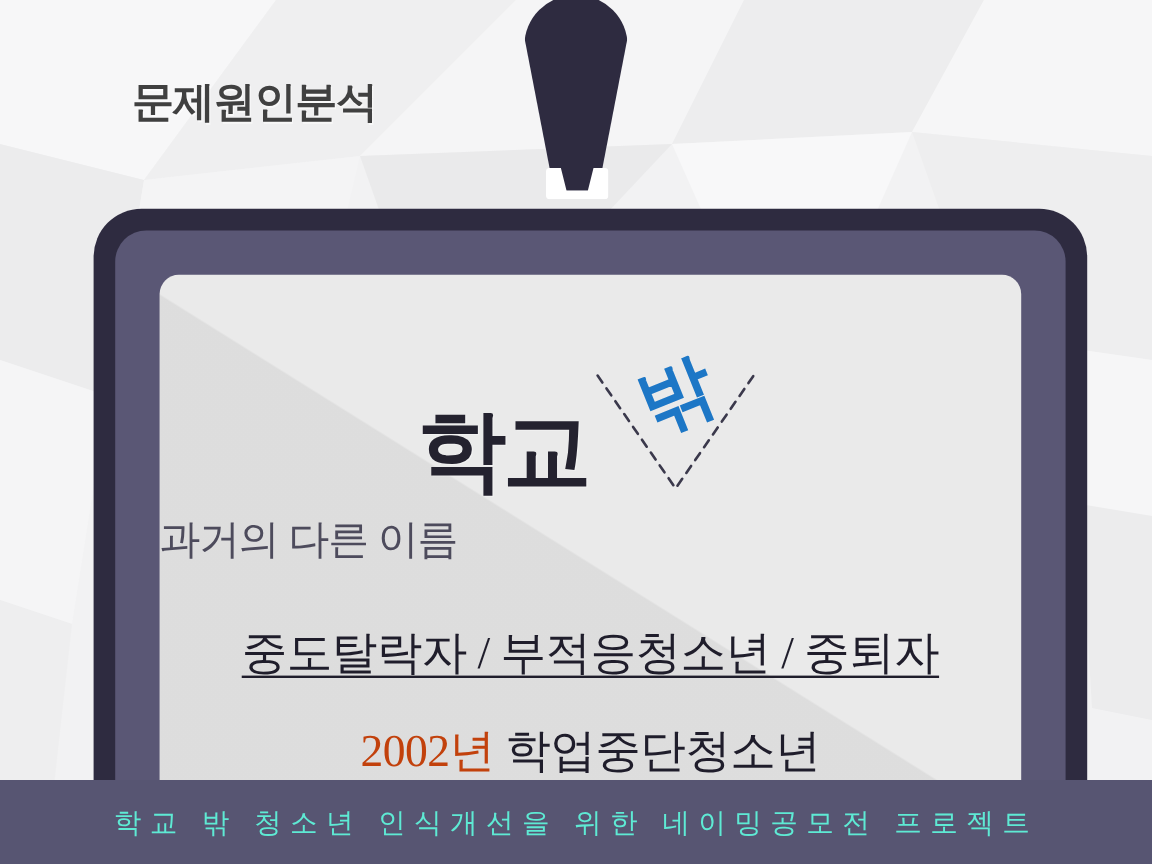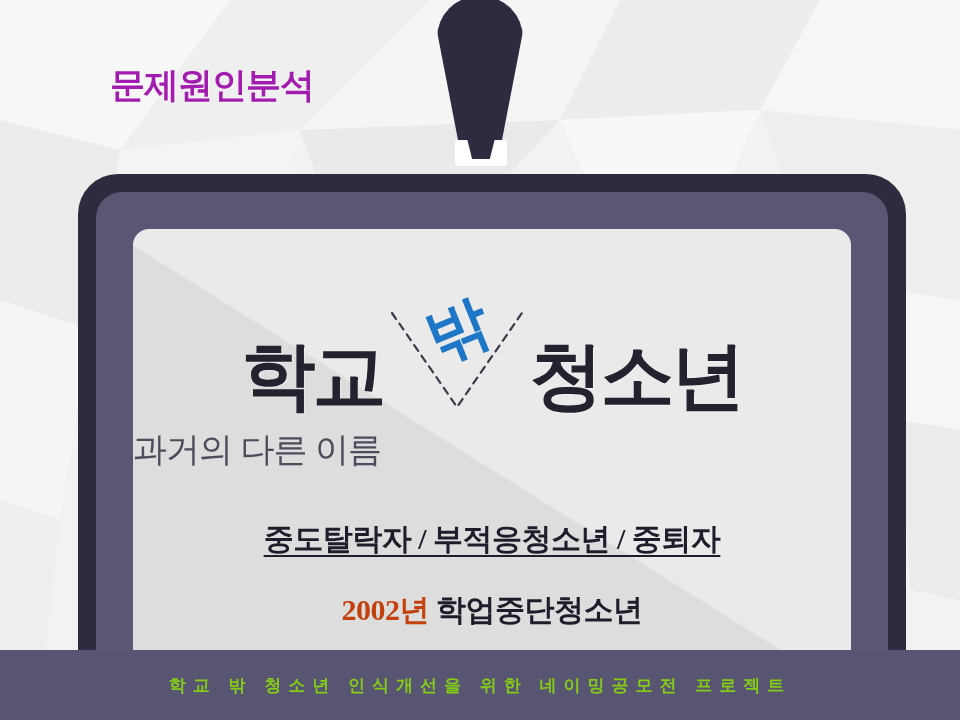--- a/index.html
+++ b/index.html
@@ -30,21 +30,21 @@
   }
 
   
   .header-title {
     position: absolute;
     left: 110px;
     top: 62px;
     font-size: 35px;
     font-weight: 700;
     letter-spacing: -1px;
-    color: #a21caf;
+    color: #404040;
     text-shadow: 1px 1px 0 rgba(255,255,255,0.55);
     white-space: nowrap;
     z-index: 6;
   }
 
   
   .lanyard {
     position: absolute;
     left: 437px;
     top: -4px;
@@ -184,22 +184,22 @@
   .body-lines {
     position: absolute;
     left: 0;
     right: 0;
     top: 290px;
     text-align: center;
     z-index: 3;
     font-family: "Liberation Serif", "DejaVu Serif", serif;
   }
   .body-line {
-    font-size: 30px;
-    font-weight: 700;
+    font-size: 38px;
+    font-weight: 400;
     color: #1f1d2b;
     letter-spacing: -0.5px;
     margin-bottom: 30px;
     white-space: nowrap;
   }
   .body-line.underlined {
     text-decoration: underline;
     text-underline-offset: 6px;
     text-decoration-thickness: 2px;
   }
@@ -214,25 +214,24 @@
     right: 0;
     bottom: 0;
     height: 70px;
     background: #575572;
     display: flex;
     align-items: center;
     justify-content: center;
     z-index: 9;
   }
   .footer-text {
-    font-size: 17px;
+    font-size: 23px;
     letter-spacing: 7px;
-    color: #84cc16;
+    color: #5eead4;
     white-space: nowrap;
-    font-weight: bold;
   }
 </style>
 </head>
 <body>
 
 <div id="slide">
 
   <svg class="bg-poly" viewBox="0 0 960 720" preserveAspectRatio="none">
     <rect x="0" y="0" width="960" height="720" fill="#f2f2f3"></rect>
     <polygon points="0,0 230,0 120,150 0,120" fill="#f7f7f8"></polygon>
@@ -265,21 +264,20 @@
         <div class="logo-row">
           <span class="logo-word">학교</span>
 
           <span class="logo-gap">
             <svg class="chevron" viewBox="0 0 146 112">
               <polyline points="8,6 73,100 138,6" fill="none" stroke="#3b394c" stroke-width="2.2" stroke-dasharray="7 6" stroke-linecap="round"></polyline>
             </svg>
             <span class="logo-bak">밖</span>
           </span>
 
-          <span class="logo-word">청소년</span>
         </div>
 
         <div class="subtitle">과거의 다른 이름</div>
 
         <div class="body-lines">
           <div class="body-line underlined">
             <span class="year"></span><span>중도탈락자 / 부적응청소년 / 중퇴자</span>
           </div>
           <div class="body-line">
             <span class="year">2002년 </span><span>학업중단청소년</span>

